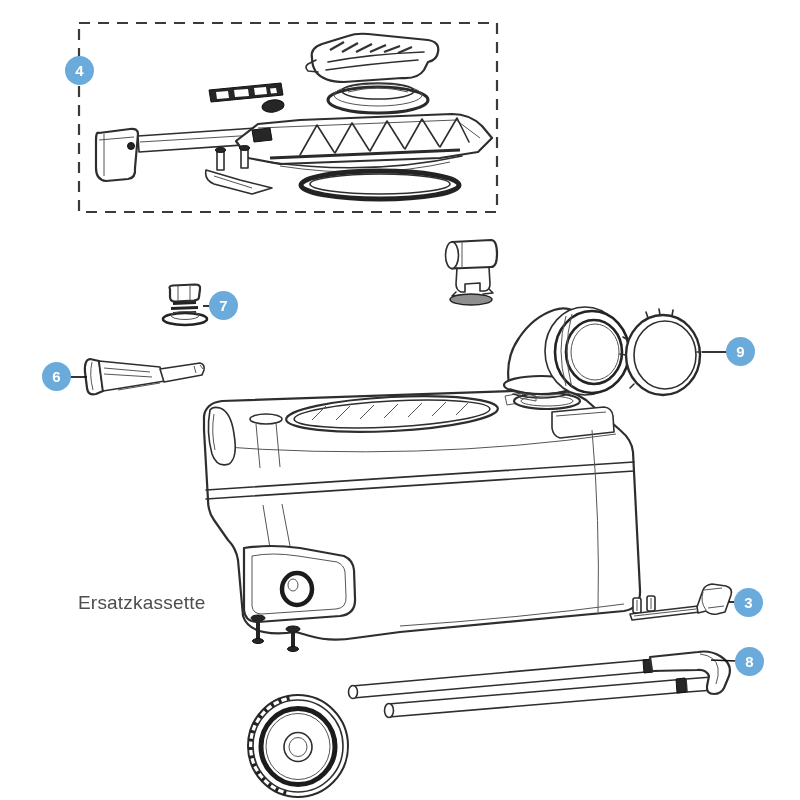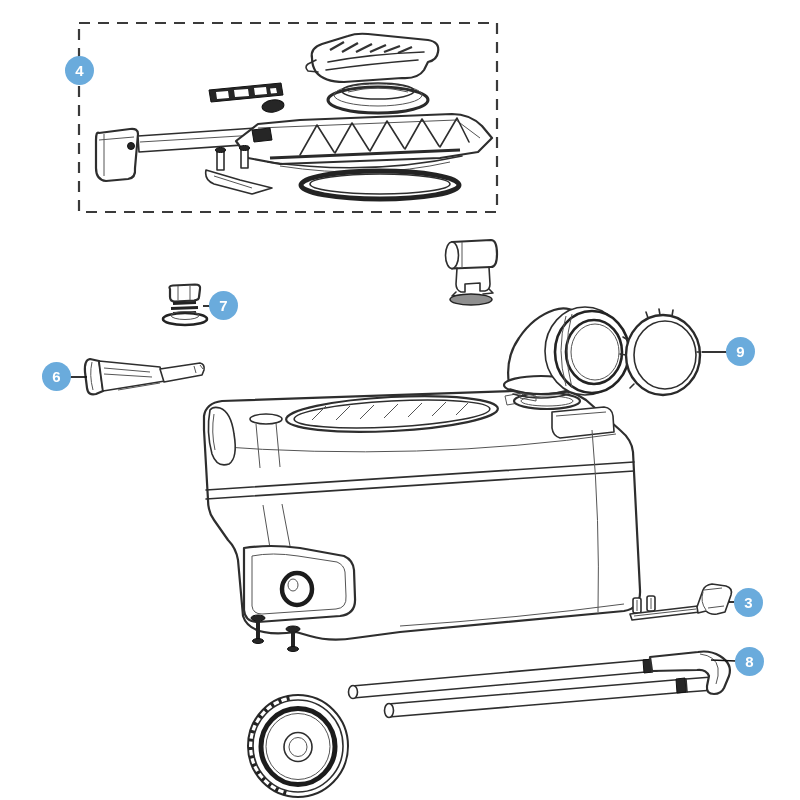--- a/index.html
+++ b/index.html
@@ -205,14 +205,15 @@
     </g>
   </svg>
 
   <div class="badge" style="left:65px;top:56px">4</div>
   <div class="badge" style="left:209px;top:291px">7</div>
   <div class="badge" style="left:42px;top:362px">6</div>
   <div class="badge" style="left:726px;top:337px">9</div>
   <div class="badge" style="left:734px;top:588px">3</div>
   <div class="badge" style="left:735px;top:647px">8</div>
 
+  <div class="diagram-label">Ersatzkassette</div>
 
 </div>
 
 </body></html>

